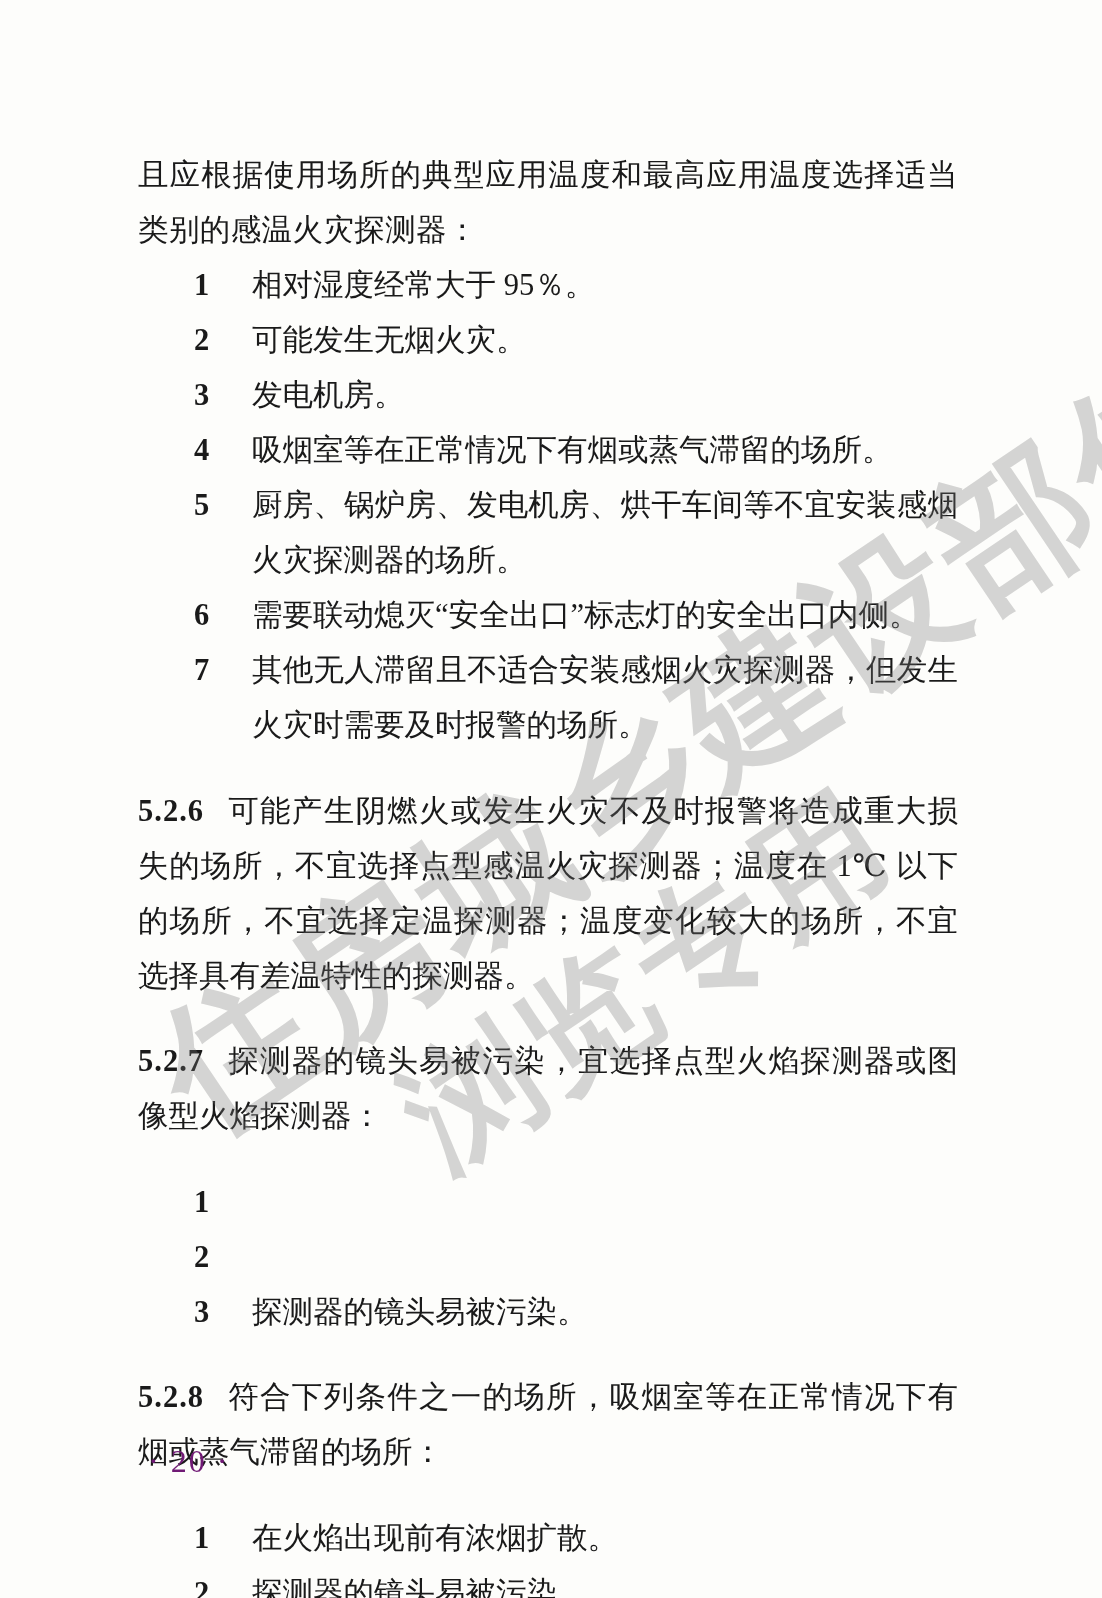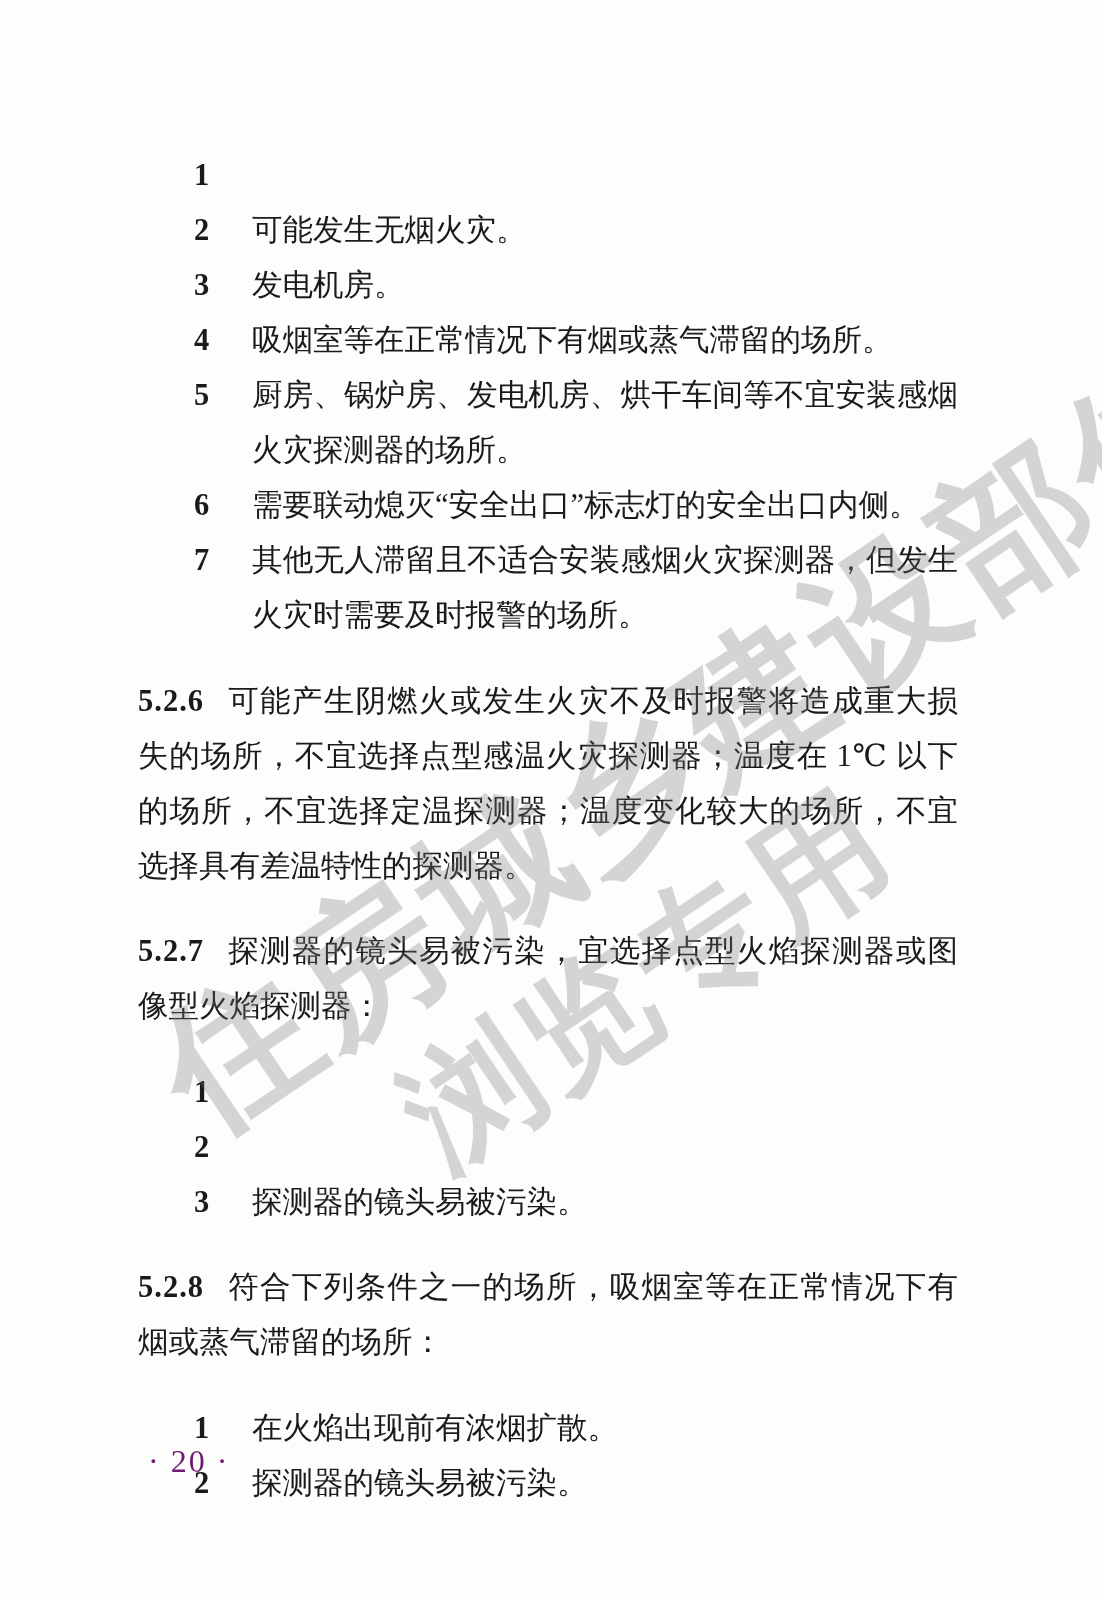--- a/index.html
+++ b/index.html
@@ -120,23 +120,25 @@
 
 <div class="page">
 
   <div class="watermark">
     <div class="wm-text wm1">住房城乡建设部信息公开</div>
     <div class="wm-text wm2">浏览专用</div>
   </div>
 
   <div class="content">
 
+    <p class="para hang">且应根据使用场所的典型应用温度和最高应用温度选择适当类别的感温火灾探测器：</p>
 
     <div class="item">
       <span class="num">1</span>
+      <span class="txt">相对湿度经常大于 95％。</span>
     </div>
     <div class="item">
       <span class="num">2</span>
       <span class="txt">可能发生无烟火灾。</span>
     </div>
     <div class="item">
       <span class="num">3</span>
       <span class="txt">发电机房。</span>
     </div>
     <div class="item">

